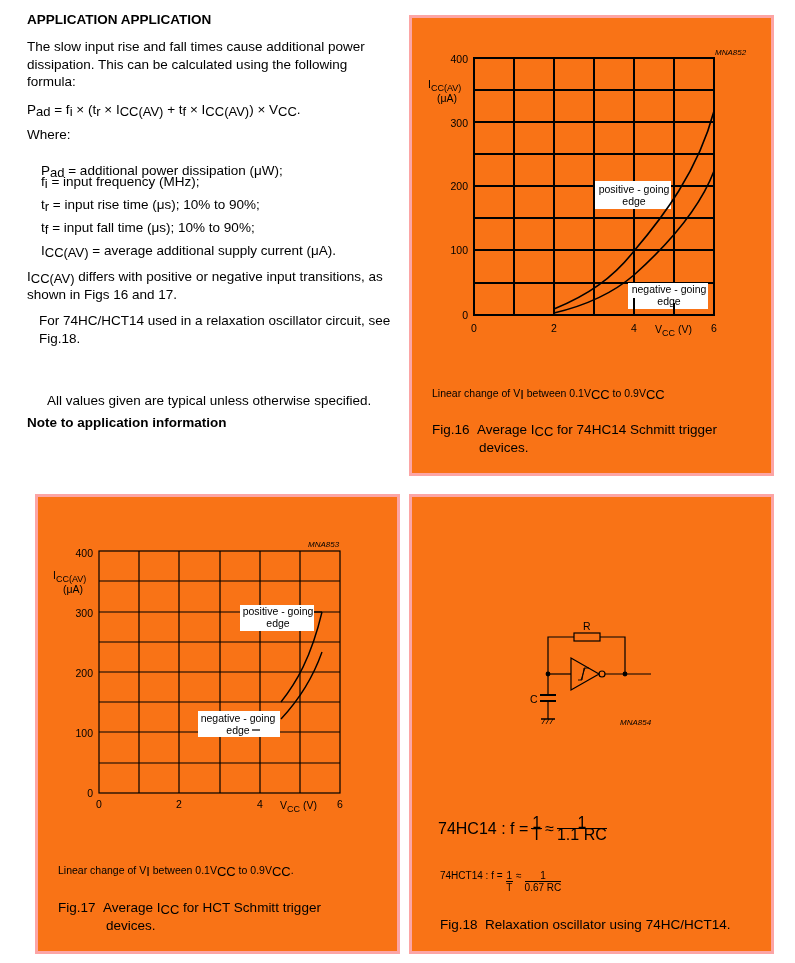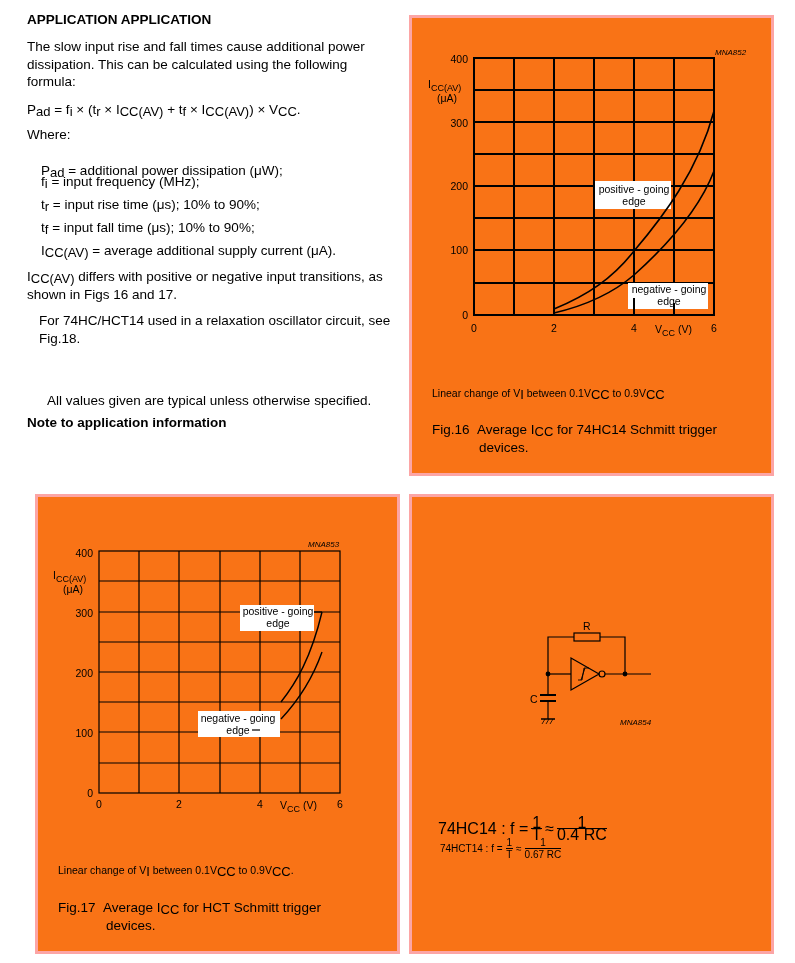--- a/index.html
+++ b/index.html
@@ -180,28 +180,31 @@
 
   <div class="abs" style="left:26px; top:320px; font-size:16px; display:flex; align-items:center;">
     <span>74HC14 : f =</span>
     <span style="display:inline-flex; flex-direction:column; align-items:center; margin:0 3px; line-height:11px;">
         <span style="border-bottom:1px solid #000; padding:0 1px;">1</span>
         <span>T</span>
       </span>
     <span>≈</span>
     <span style="display:inline-flex; flex-direction:column; align-items:center; margin-left:3px; line-height:11px;">
         <span style="border-bottom:1px solid #000; width:100%; text-align:center;">1</span>
-        <span>0.4 RC</span>
-      </span>
-  </div>
-  <div class="abs" style="left:28px; top:340px; font-size:10px; display:flex; align-items:center;">
+        <span>1.1 RC</span>
+      </span>
+  </div>
+  <div class="abs" style="left:28px; top:373px; font-size:10px; display:flex; align-items:flex-start;">
     <span>74HCT14 : f =</span>
     <span style="display:inline-flex; flex-direction:column; align-items:center; margin:0 3px; line-height:11px;">
         <span style="border-bottom:1px solid #000; padding:0 1px;">1</span>
         <span>T</span>
       </span>
     <span>≈</span>
     <span style="display:inline-flex; flex-direction:column; align-items:center; margin-left:3px; line-height:11px;">
         <span style="border-bottom:1px solid #000; width:100%; text-align:center;">1</span>
         <span>0.67 RC</span>
       </span>
   </div>
+  <div class="abs cap" style="left:28px; top:419px;">
+    <span>Fig.18</span>&nbsp;&nbsp;<span>Relaxation oscillator using 74HC/HCT14.</span>
+  </div>
 </div>
 
 </body></html>

